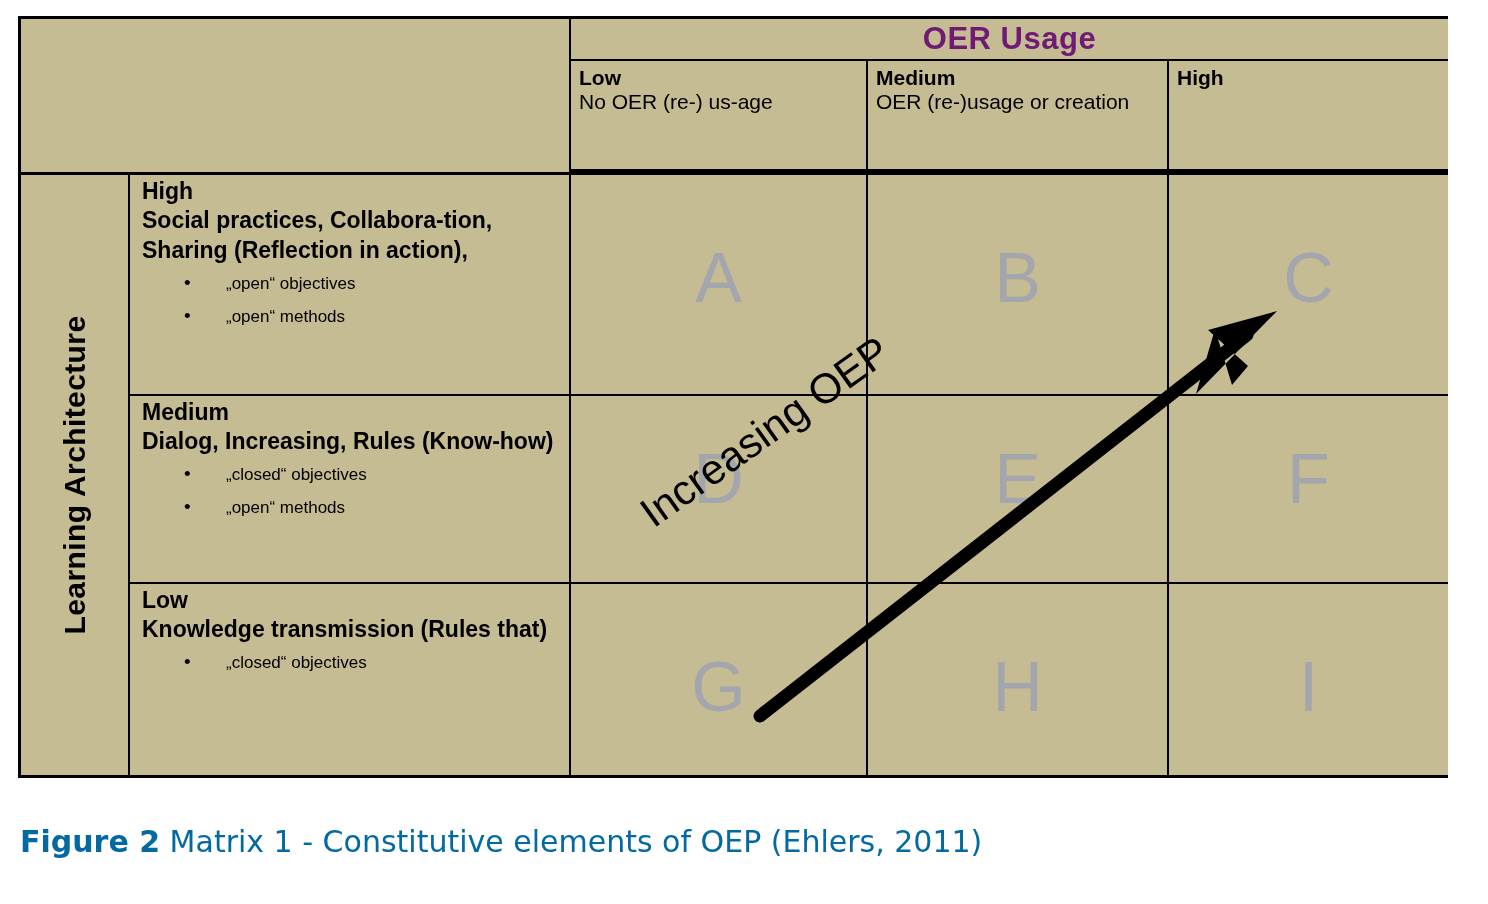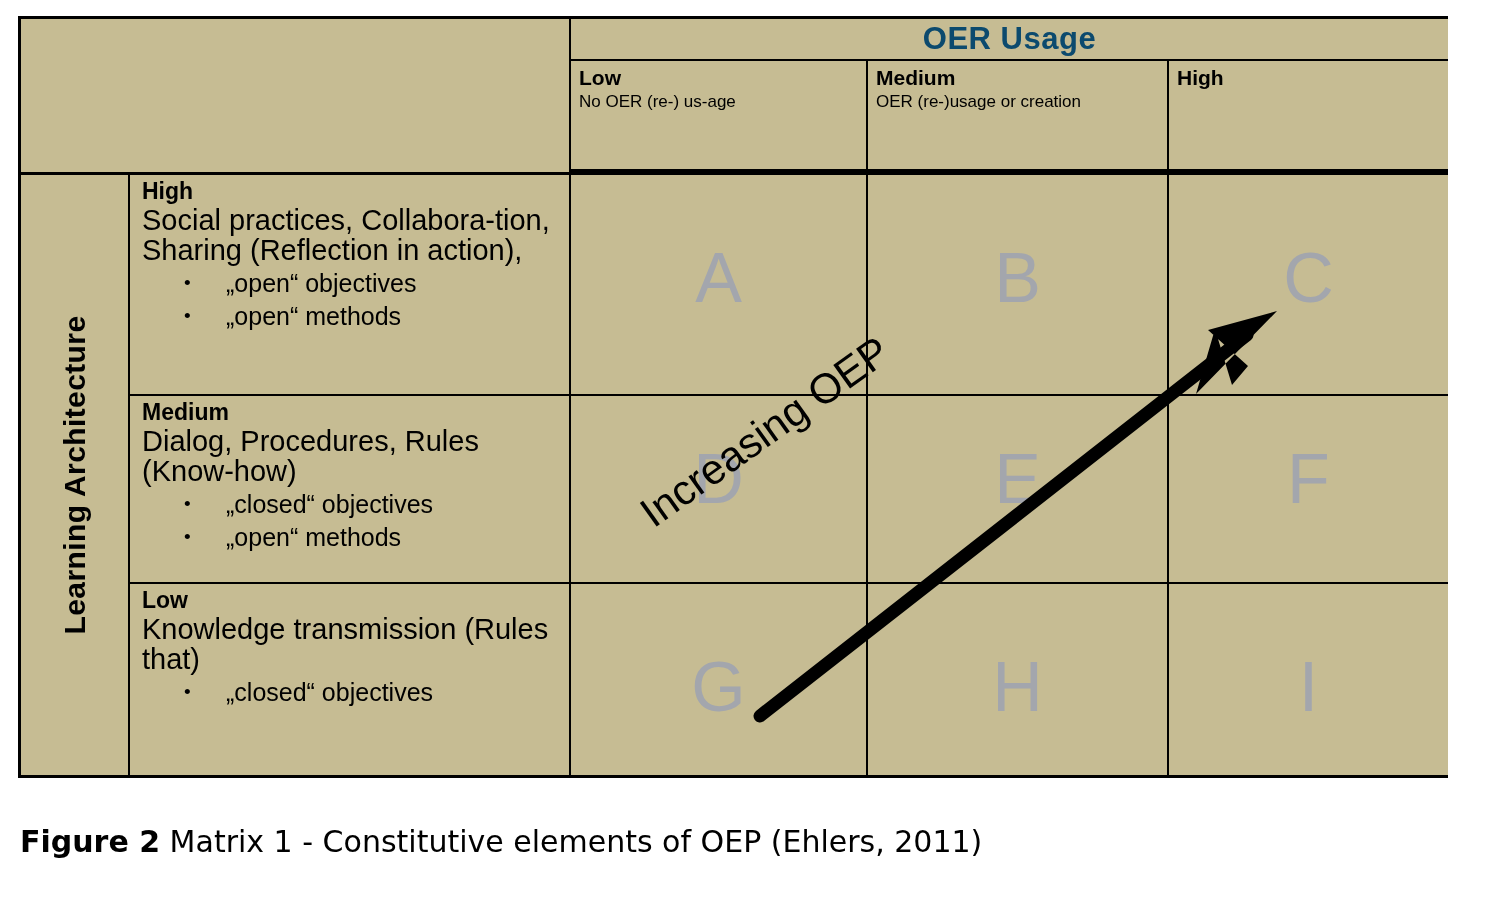--- a/index.html
+++ b/index.html
@@ -50,21 +50,21 @@
     height: 42px;
     border-bottom: 2px solid #000;
     border-left: 2px solid #000;
     display: flex;
     align-items: center;
     justify-content: center;
   }
   #oer-usage-header .htxt {
     font-size: 31px;
     font-weight: bold;
-    color: #0c4a6e;
+    color: #701a75;
     letter-spacing: 0.5px;
   }
 
   #corner-blank {
     left: 0px;
     top: 0px;
     width: 548px;
     height: 153px;
   }
 
@@ -80,21 +80,21 @@
   #colhead-medium { left: 845px;  width: 301px; }
   #colhead-high   { left: 1146px; width: 281px; }
 
   .colhead .lvl {
     font-size: 21px;
     font-weight: bold;
     line-height: 25px;
     white-space: nowrap;
   }
   .colhead .desc {
-    font-size: 17px;
+    font-size: 21px;
     line-height: 24px;
   }
 
   
   #axis-cell {
     left: 0px;
     top: 153px;
     width: 107px;
     height: 603px;
     border-top: 3px solid #000;
@@ -123,30 +123,31 @@
   #rowdesc-high   { top: 153px; height: 222px; border-top: 3px solid #000; }
   #rowdesc-medium { top: 375px; height: 188px; border-top: 2px solid #000; }
   #rowdesc-low    { top: 563px; height: 193px; border-top: 2px solid #000; }
 
   .rowdesc .lvl {
     font-size: 23px;
     font-weight: bold;
     line-height: 28px;
   }
   .rowdesc .desc {
-    font-size: 29px;
+    font-size: 23px;
     line-height: 30px;
+    font-weight: bold;
   }
   .rowdesc ul {
     margin: 2px 0 0 0;
     padding-left: 84px;
     list-style: none;
   }
   .rowdesc ul li {
-    font-size: 25px;
+    font-size: 17px;
     line-height: 33px;
     position: relative;
   }
   .rowdesc ul li::before {
     content: "\2022";
     position: absolute;
     left: -42px;
     top: -1px;
     font-size: 19px;
   }
@@ -192,21 +193,21 @@
     color: #000;
     font-family: "Liberation Sans", sans-serif;
   }
 
   
   #caption {
     position: absolute;
     left: 20px;
     top: 824px;
     font-size: 30px;
-    color: #000000;
+    color: #0369a1;
     font-family: "DejaVu Sans", sans-serif;
     white-space: nowrap;
   }
   #caption .figno {
     font-weight: bold;
   }
 </style>
 </head>
 <body>
 
@@ -240,21 +241,21 @@
       <div class="lvl">High</div>
       <div class="desc">Social practices, Collabora-tion, Sharing (Reflection in action),</div>
       <ul>
         <li>„open“ objectives</li>
         <li>„open“ methods</li>
       </ul>
     </div>
 
     <div class="cell rowdesc" id="rowdesc-medium">
       <div class="lvl">Medium</div>
-      <div class="desc">Dialog, Procedures, Rules (Know-how)</div>
+      <div class="desc">Dialog, Increasing, Rules (Know-how)</div>
       <ul>
         <li>„closed“ objectives</li>
         <li>„open“ methods</li>
       </ul>
     </div>
 
     <div class="cell rowdesc" id="rowdesc-low">
       <div class="lvl">Low</div>
       <div class="desc">Knowledge transmission (Rules that)</div>
       <ul>

